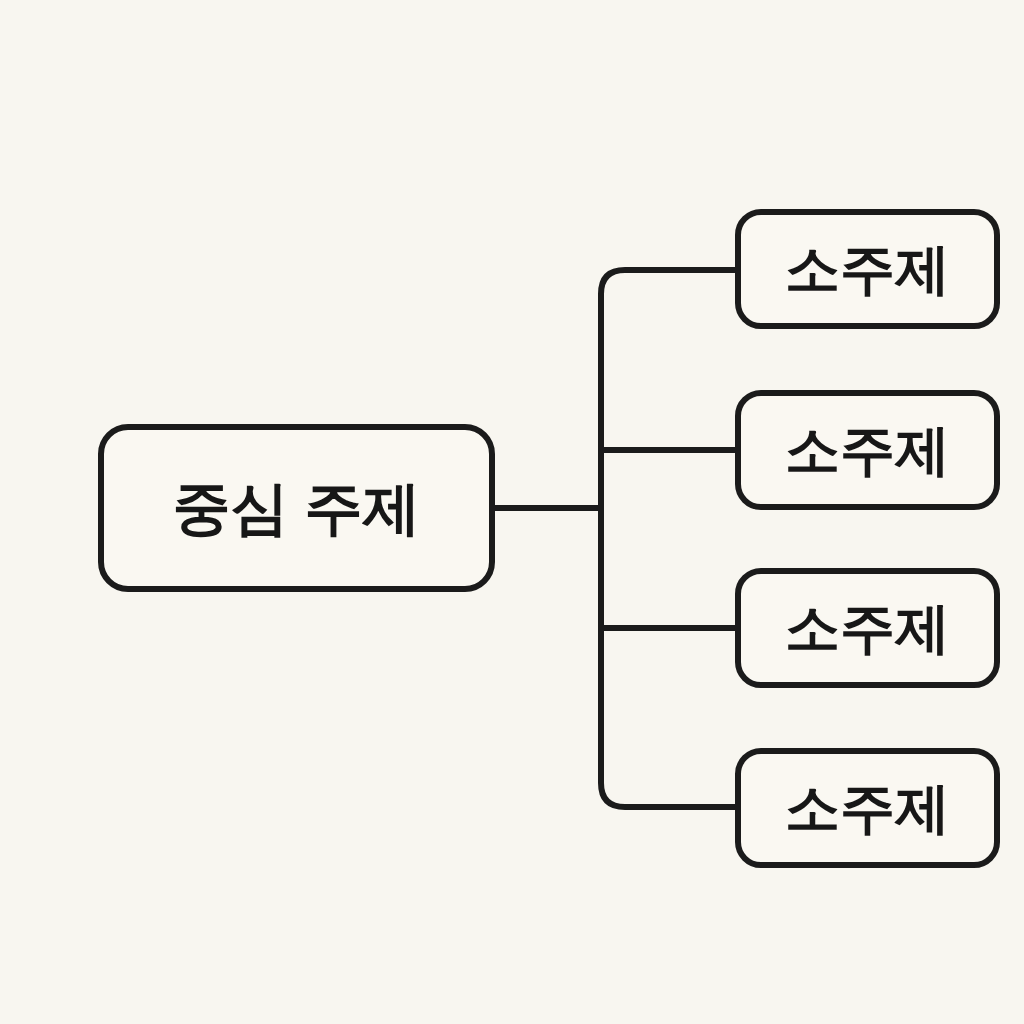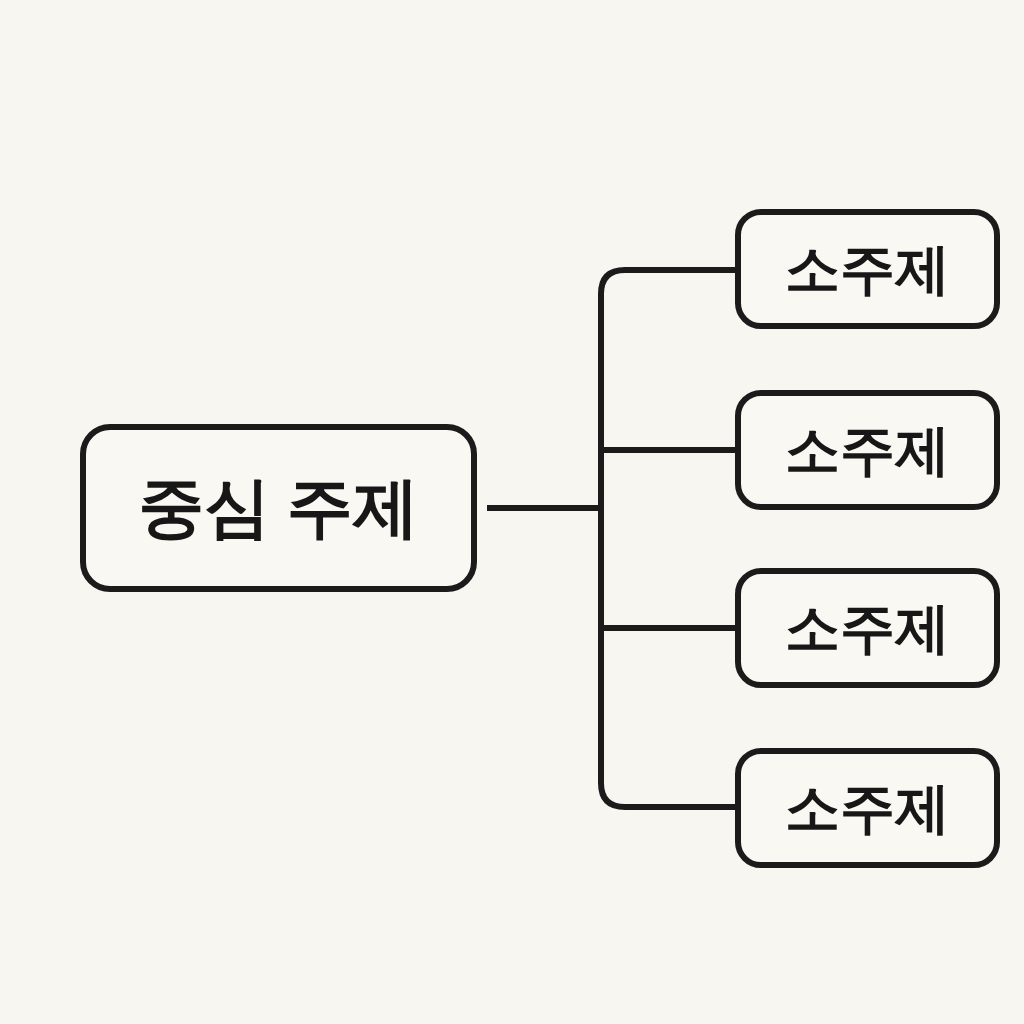--- a/index.html
+++ b/index.html
@@ -31,29 +31,28 @@
     box-sizing: border-box;
     background: var(--node-fill, #faf8f2);
     border: 6px solid var(--line, #1b1b1b);
     display: flex;
     align-items: center;
     justify-content: center;
     color: var(--text, #171717);
     font-weight: 700;
     white-space: nowrap;
     line-height: 1;
-    font-family: Liberation Serif, serif;
   }
   .node-root {
-    left: 80px;
+    left: 98px;
     top: 424px;
     width: 397px;
     height: 168px;
     border-radius: 30px;
-    font-size: 66px;
+    font-size: 58px;
   }
   .node-child {
     left: 735px;
     width: 265px;
     height: 120px;
     border-radius: 26px;
     font-size: 55px;
   }
   .node-child-1 { top: 209px; }
   .node-child-2 { top: 390px; }

